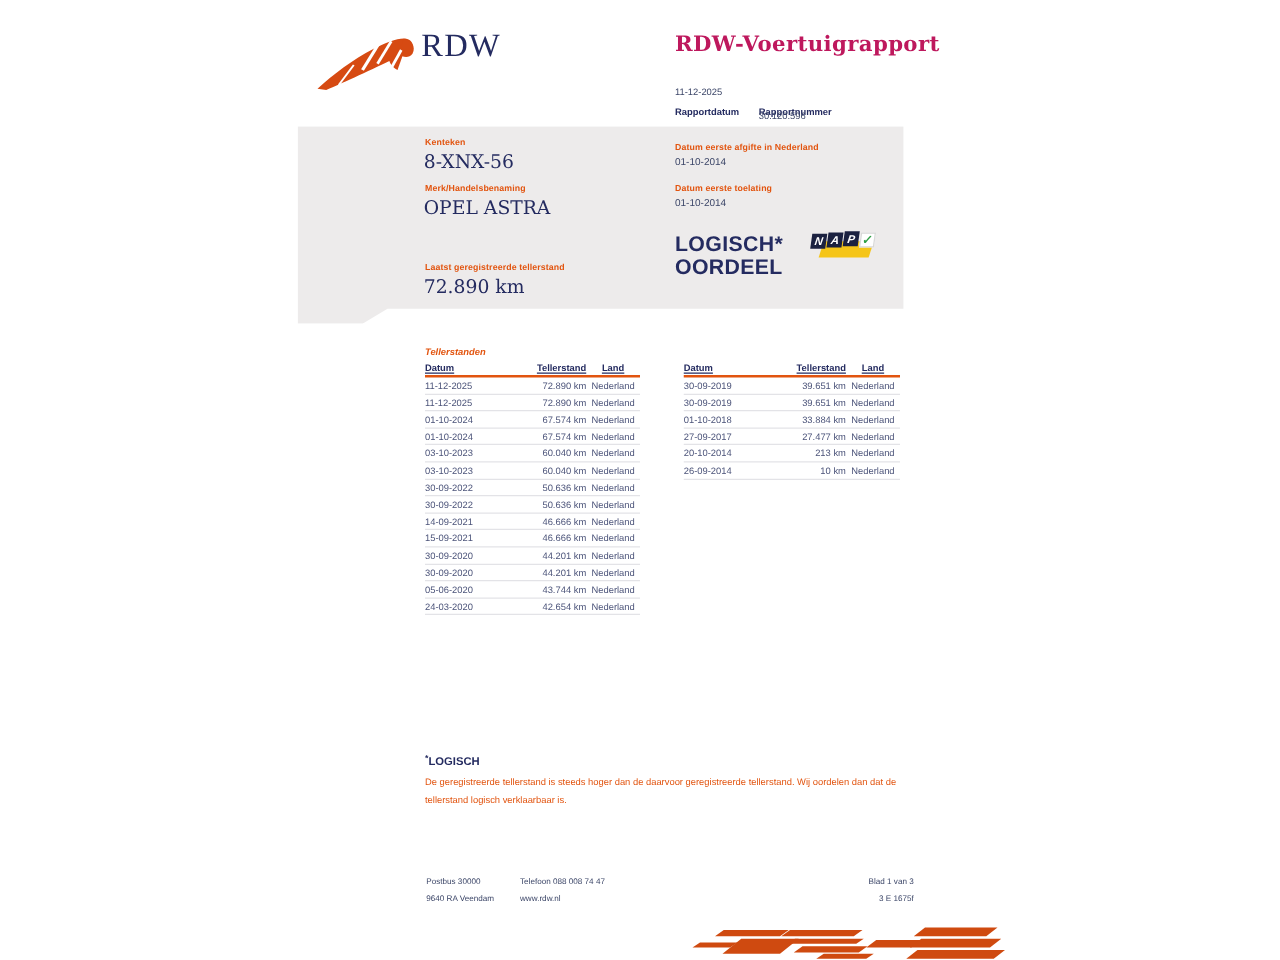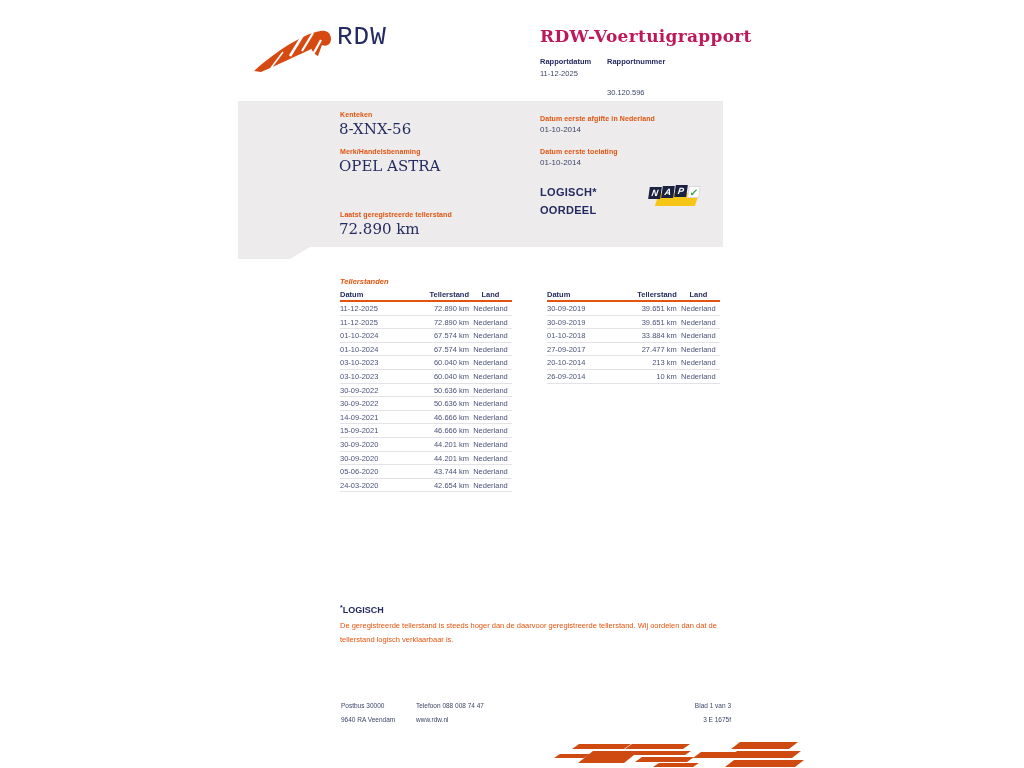--- a/index.html
+++ b/index.html
@@ -1,53 +1,53 @@
 <!DOCTYPE html>
 <html><head>
 <meta charset="utf-8">
 <style>
   * { margin:0; padding:0; box-sizing:border-box; }
   html,body { width:1024px; height:768px; background:#ffffff; overflow:hidden; }
   body { font-family:"Liberation Sans", sans-serif; position:relative; }
   .abs { position:absolute; }
 
   
-  .rdw-logo-text { left:337px; top:22px; font-family:Liberation Mono, monospace;
+  .rdw-logo-text { left:337px; top:22px; font-family:Liberation Serif, serif;
     font-size:26px; color:#242b60; letter-spacing:1px; }
   .report-title { left:540px; top:26px; font-family:"DejaVu Serif", serif;
     font-size:17px; font-weight:bold; color:#be185d; letter-spacing:0.3px; }
-  .meta-label { font-size:7.5px; font-weight:bold; color:#242b60; }
+  .meta-label { font-size:7.5px; font-weight:bold; color:#242b60;margin-top:28px; }
   .meta-value { font-size:7.5px; color:#3c4668; }
 
   
   .summary-box { left:238px; top:101px; width:485px; height:158px; background:#edebeb;
     clip-path: polygon(0 0, 100% 0, 100% 146px, 72px 146px, 52px 158px, 0 158px); }
   .field-label { font-size:7px; font-weight:bold; color:#e2540f; letter-spacing:0.1px; }
   .field-value-lg { font-family:"DejaVu Serif", serif; font-size:15px; color:#242b60; }
   .field-value-sm { font-size:8px; color:#3c4668; }
-  .oordeel { font-size:11px; font-weight:bold; color:#242b60; letter-spacing:0.3px; }
+  .oordeel { font-size:17px; font-weight:bold; color:#242b60; letter-spacing:0.3px; }
 
   
   .nap { left:646px; top:184px; width:56px; height:26px; }
   .nap-yellow { position:absolute; left:11px; top:9px; width:40px; height:13px;
     background:#f5c518; transform:skewX(-18deg); }
   .nap-sq { position:absolute; width:12px; height:12px; background:#1b2140; color:#fff;
     font-size:9px; font-weight:bold; font-style:italic; text-align:center; line-height:12px;
     transform:skewX(-8deg); }
   .nap-check { position:absolute; width:12px; height:12px; background:#ffffff;
     border:1px solid #d8d8d8; color:#2f9e44; font-size:10px; font-weight:bold;
     text-align:center; line-height:11px; transform:skewX(-8deg); }
 
   
   .tbl-title { left:340px; top:277px; font-size:7.5px; font-weight:bold; color:#e2540f;font-style:italic; }
   .tbl { font-size:7.5px; color:#4b5379; }
   .tbl-left  { left:340px; top:289px; width:172px; }
   .tbl-right { left:547px; top:289px; width:173px; }
   .thead { display:flex; font-weight:bold; color:#242b60; height:13px; line-height:11px;
-    border-bottom:2px solid #e2540f; }
+    border-bottom:2px solid #e2540f;text-decoration:underline; }
   .trow { display:flex; height:13.6px; line-height:14px; border-bottom:1px solid #e3e3e7; }
   .c0 { width:40%; text-align:left; }
   .c1 { width:35%; text-align:right; }
   .c2 { width:25%; text-align:center; }
 
   
   .footnote-title { left:340px; top:604px; font-size:9px; font-weight:bold; color:#242b60; }
   .footnote-title .ast { font-size:7px; vertical-align:3px; }
   .footnote-text { left:340px; top:619px; width:396px; font-size:7.5px; line-height:14px;
     color:#e2540f; }

